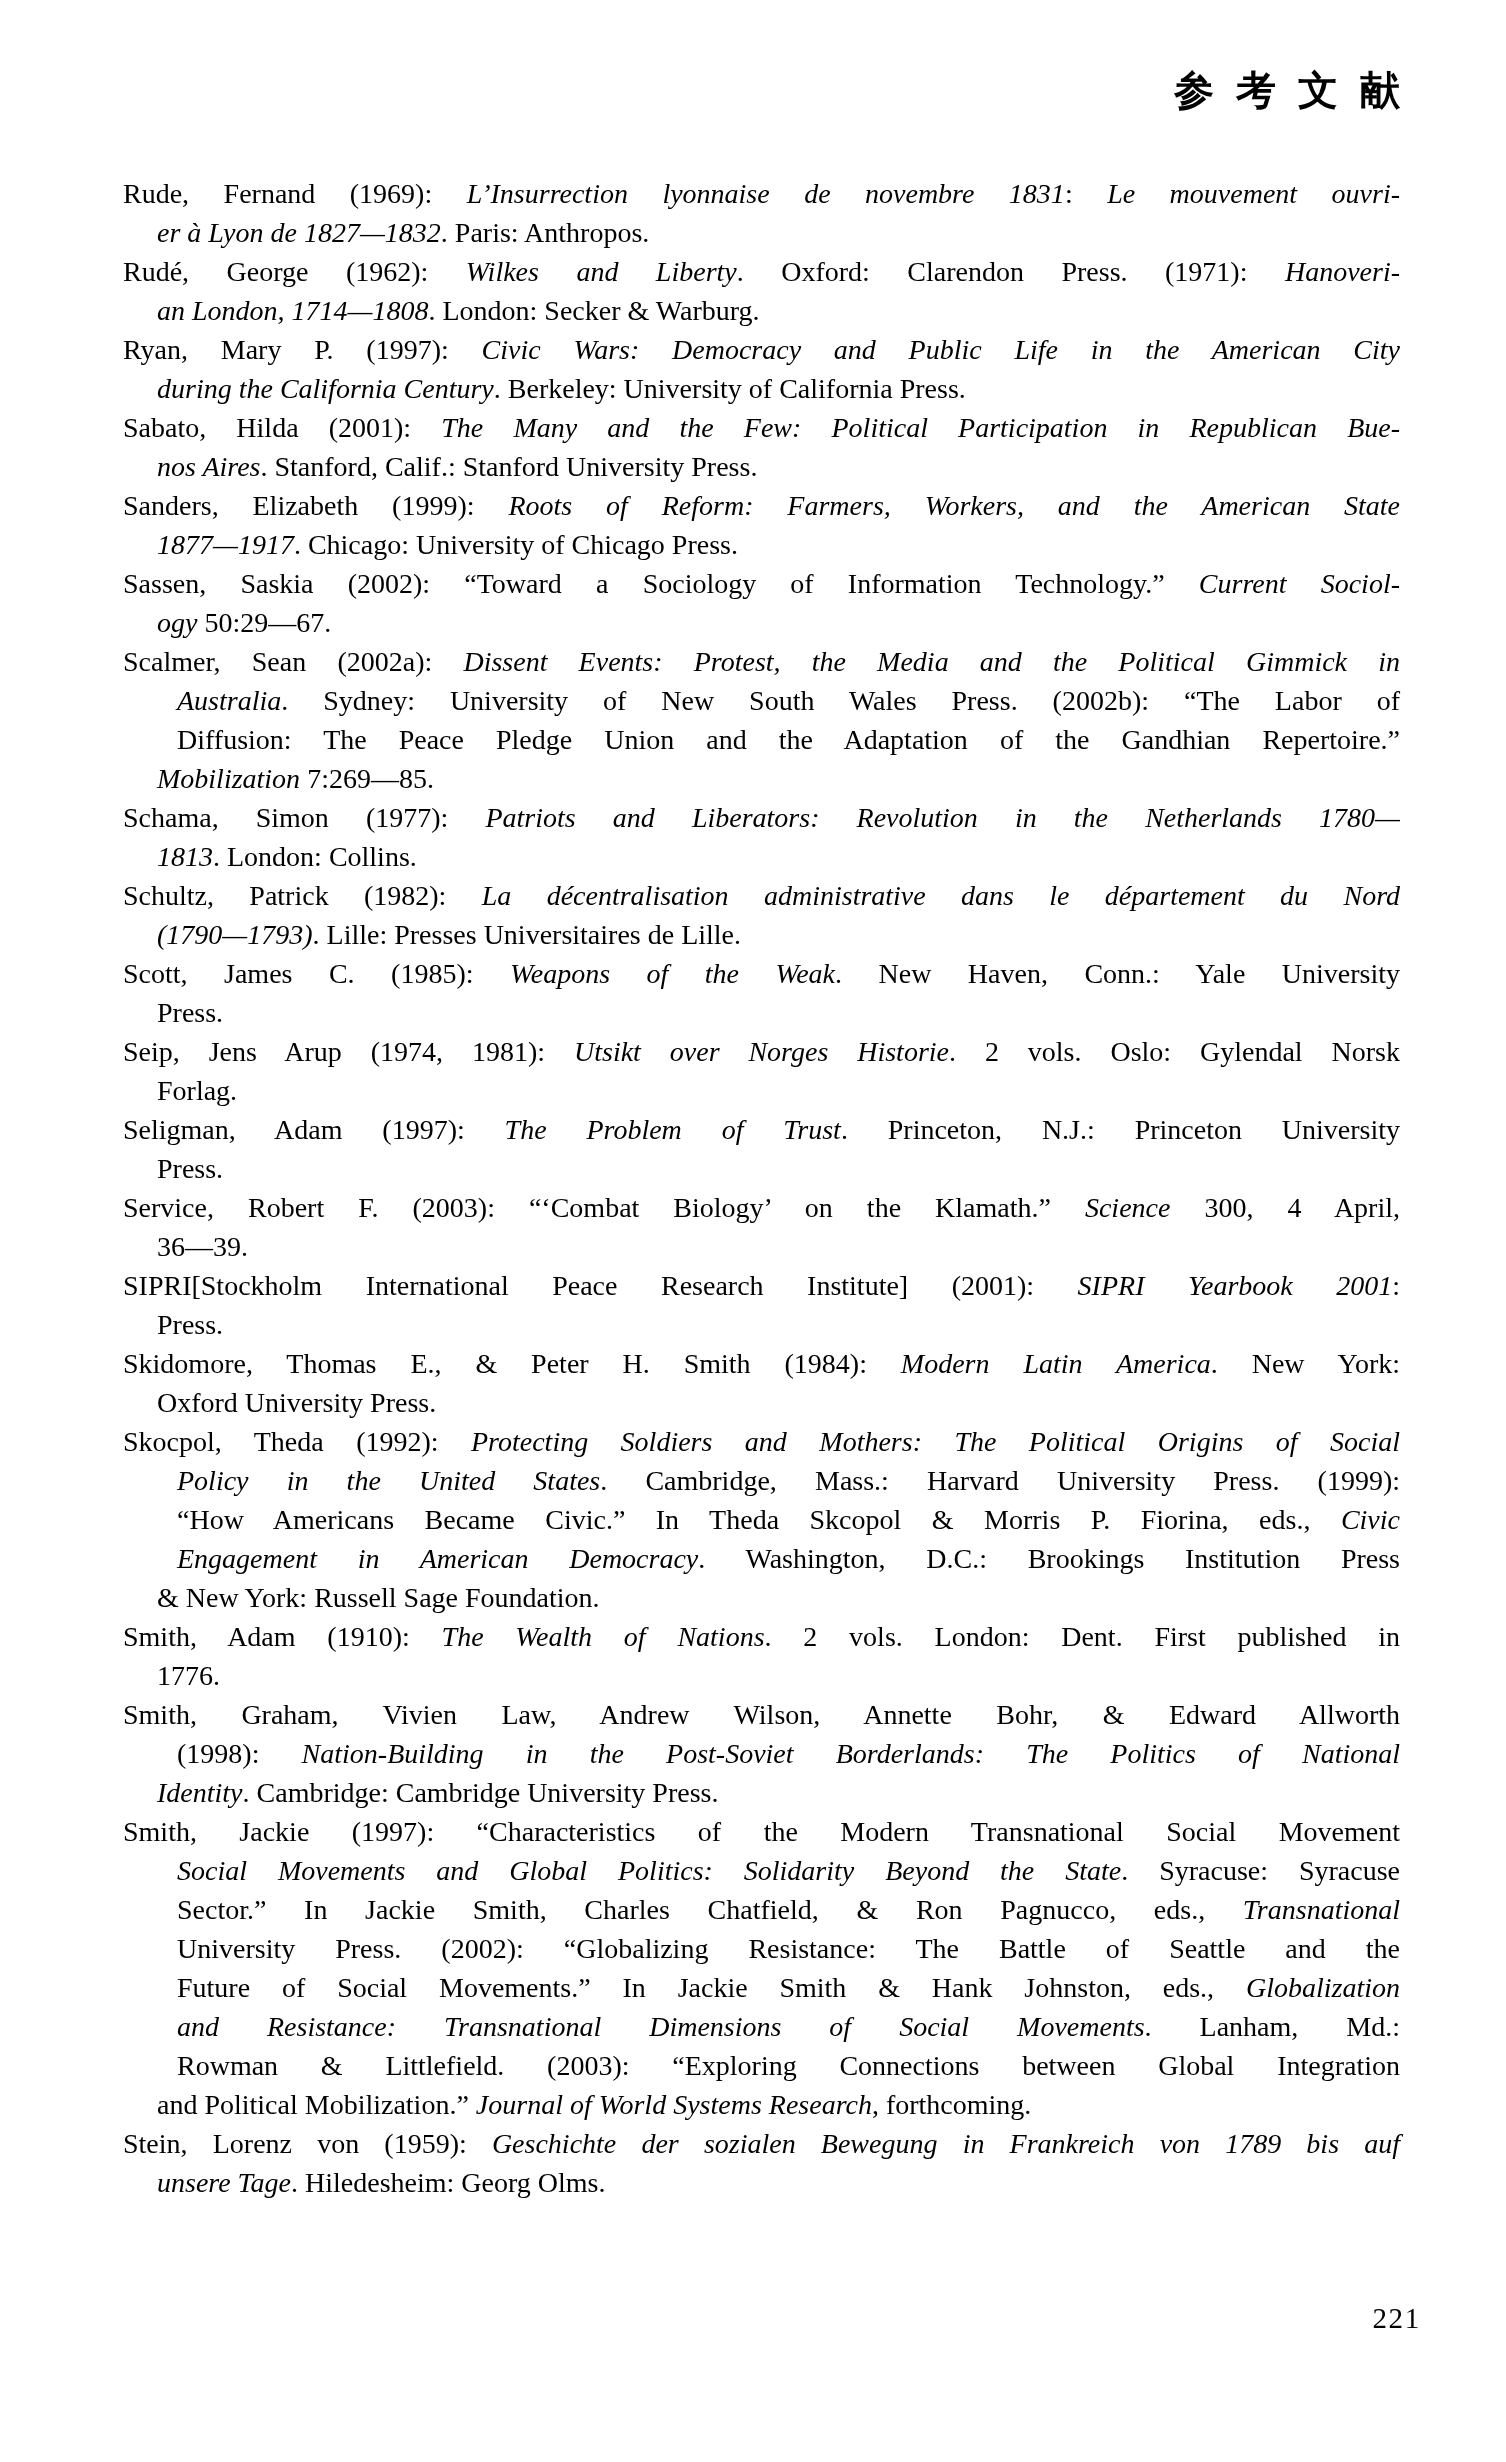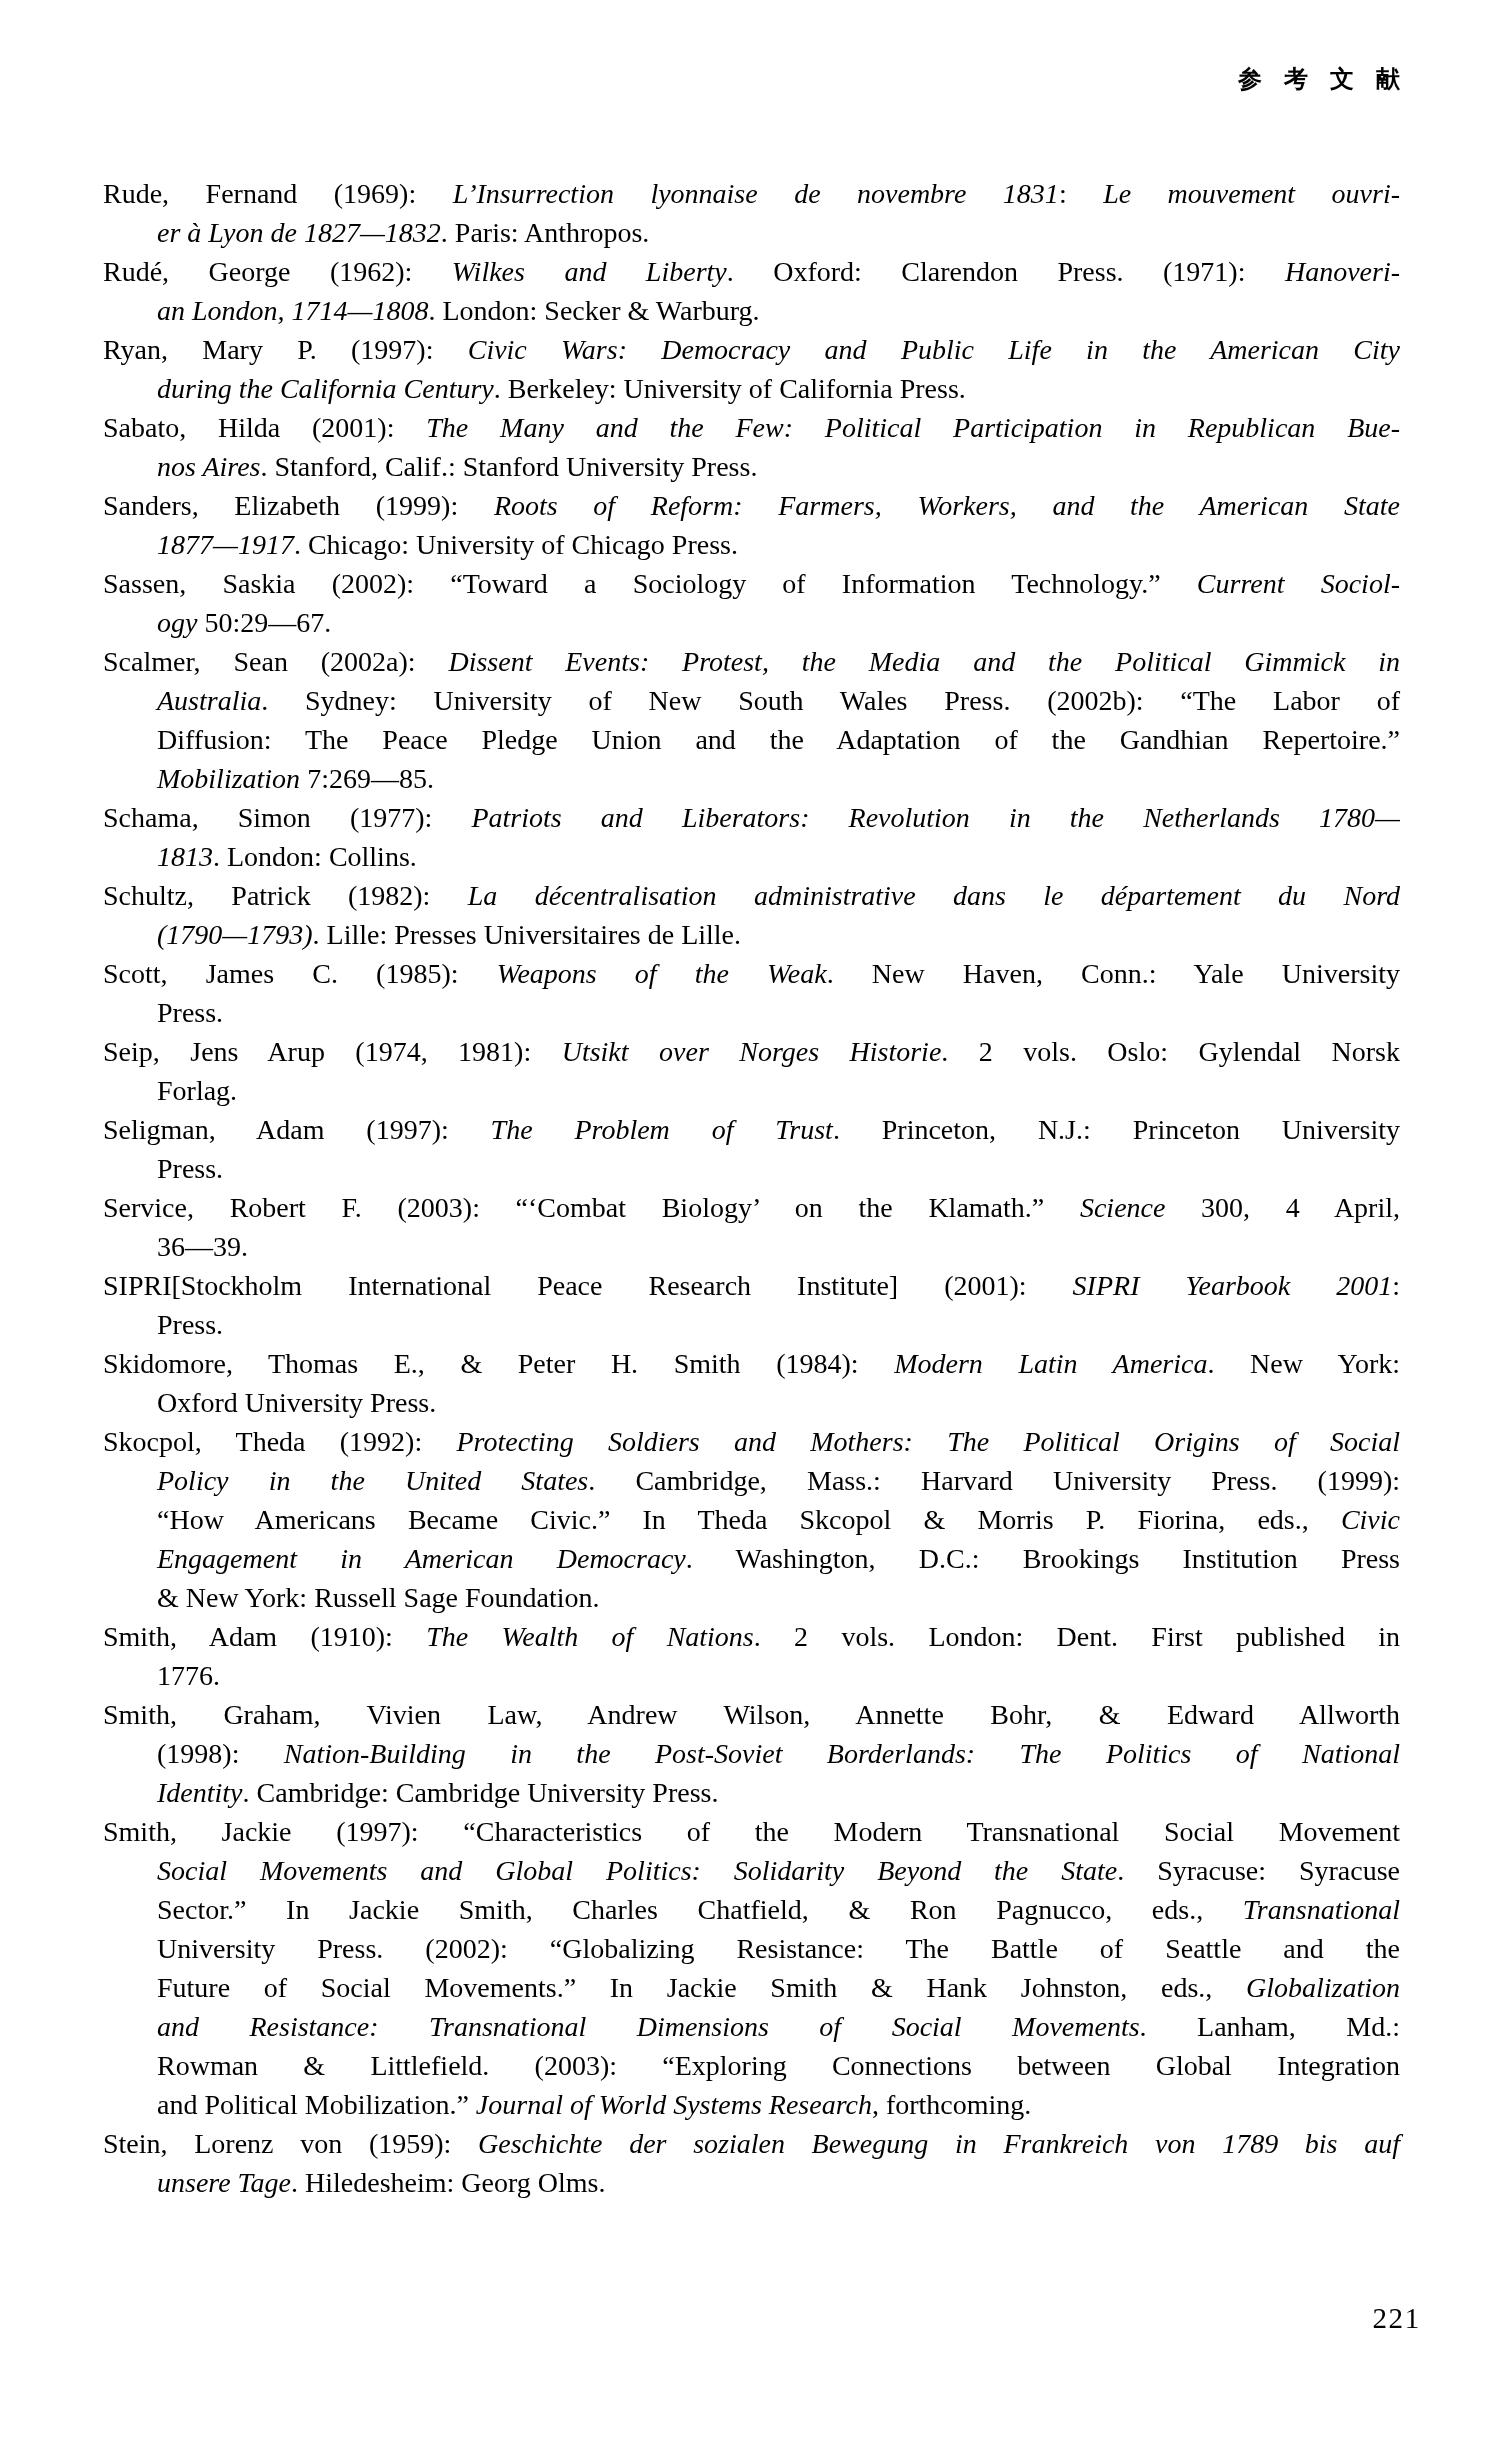--- a/index.html
+++ b/index.html
@@ -10,40 +10,41 @@
     margin: 0 auto;
     background: #ffffff;
     color: #000;
     font-family: "Liberation Serif", "DejaVu Serif", serif;
     overflow: hidden;
   }
   .header {
     position: absolute;
     top: 63px;
     right: 85px;
-    font-size: 24px;
+    font-size: 40px;
     font-weight: bold;
     letter-spacing: 22px;
     white-space: nowrap;
   }
   .content {
     position: absolute;
     left: 103px;
     top: 174px;
     width: 1297px;
     font-size: 28px;
     line-height: 39px;
   }
   .line {
     text-align: left;
     text-justify: inter-word;
   }
   .line.just {
     text-align: justify;
     text-align-last: justify;
+    margin-left: 20px;
   }
   .line.ind { padding-left: 54px; }
   .it { font-style: italic; }
   .pageno {
     position: absolute;
     top: 2302px;
     right: 86px;
     font-size: 29px;
     letter-spacing: 1.7px;
   }

